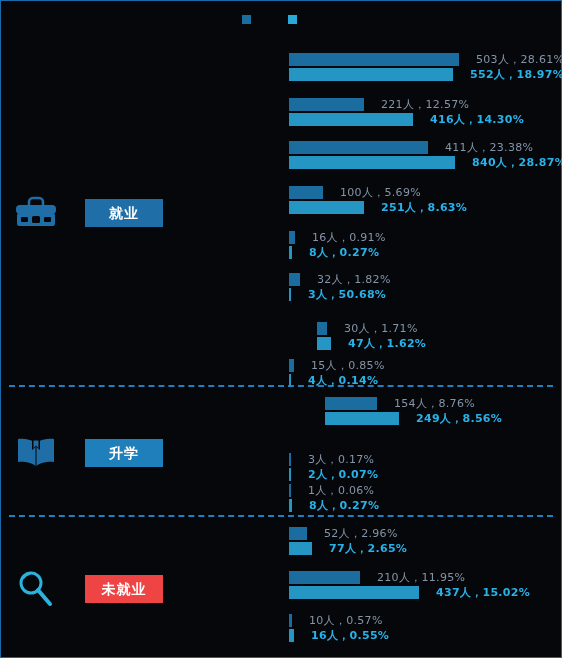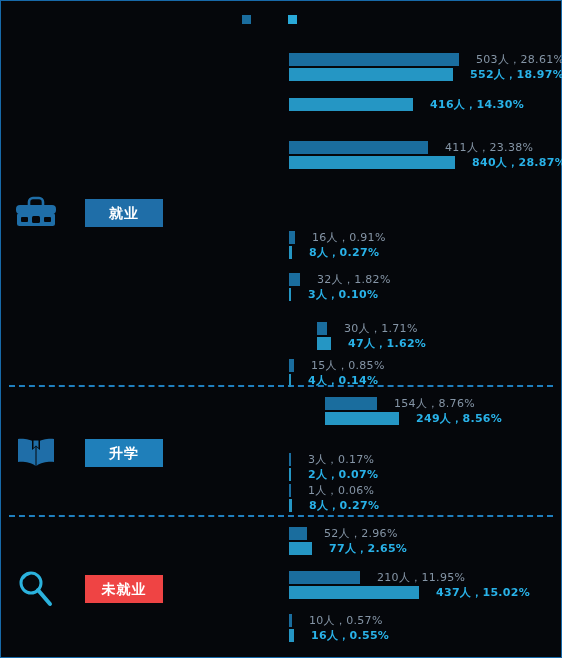--- a/index.html
+++ b/index.html
@@ -105,33 +105,38 @@
         <div class="cat-pill" style="background: #ef4444;">未就业</div>
       </div>
     </div>
 
   <div class="plot" id="plot">
       <div class="grp" style="top: 52px;">
         <div class="barrow r1"><span class="bar" style="width: 170px; background: rgb(26, 109, 158);"></span><span class="blabel">503人，28.61%</span></div>
         <div class="barrow r2"><span class="bar" style="width: 164px; background: rgb(37, 150, 196);"></span><span class="blabel">552人，18.97%</span></div>
       </div>
       <div class="grp" style="top: 97px;">
+        <div class="barrow r1"><span class="bar" style="width: 75px; background: rgb(26, 109, 158);"></span><span class="blabel">221人，12.57%</span></div>
         <div class="barrow r2"><span class="bar" style="width: 124px; background: rgb(37, 150, 196);"></span><span class="blabel">416人，14.30%</span></div>
       </div>
       <div class="grp" style="top: 140px;">
         <div class="barrow r1"><span class="bar" style="width: 139px; background: rgb(26, 109, 158);"></span><span class="blabel">411人，23.38%</span></div>
         <div class="barrow r2"><span class="bar" style="width: 166px; background: rgb(37, 150, 196);"></span><span class="blabel">840人，28.87%</span></div>
+      </div>
+      <div class="grp" style="top: 185px;">
+        <div class="barrow r1"><span class="bar" style="width: 34px; background: rgb(26, 109, 158);"></span><span class="blabel">100人，5.69%</span></div>
+        <div class="barrow r2"><span class="bar" style="width: 75px; background: rgb(37, 150, 196);"></span><span class="blabel">251人，8.63%</span></div>
       </div>
       <div class="grp" style="top: 230px;">
         <div class="barrow r1"><span class="bar" style="width: 6px; background: rgb(26, 109, 158);"></span><span class="blabel">16人，0.91%</span></div>
         <div class="barrow r2"><span class="bar" style="width: 3px; background: rgb(37, 150, 196);"></span><span class="blabel">8人，0.27%</span></div>
       </div>
       <div class="grp" style="top: 272px;">
         <div class="barrow r1"><span class="bar" style="width: 11px; background: rgb(26, 109, 158);"></span><span class="blabel">32人，1.82%</span></div>
-        <div class="barrow r2"><span class="bar" style="width: 2px; background: rgb(37, 150, 196);"></span><span class="blabel">3人，0.10%</span></div>
+        <div class="barrow r2"><span class="bar" style="width: 2px; background: rgb(37, 150, 196);"></span><span class="blabel">3人，50.68%</span></div>
       </div>
       <div class="grp" style="top: 321px; margin-left: 28px;">
         <div class="barrow r1"><span class="bar" style="width: 10px; background: rgb(26, 109, 158);"></span><span class="blabel">30人，1.71%</span></div>
         <div class="barrow r2"><span class="bar" style="width: 14px; background: rgb(37, 150, 196);"></span><span class="blabel">47人，1.62%</span></div>
       </div>
       <div class="grp" style="top: 358px;">
         <div class="barrow r1"><span class="bar" style="width: 5px; background: rgb(26, 109, 158);"></span><span class="blabel">15人，0.85%</span></div>
         <div class="barrow r2"><span class="bar" style="width: 2px; background: rgb(37, 150, 196);"></span><span class="blabel">4人，0.14%</span></div>
       </div>
       <div class="grp" style="top: 396px; margin-left: 36px;">

